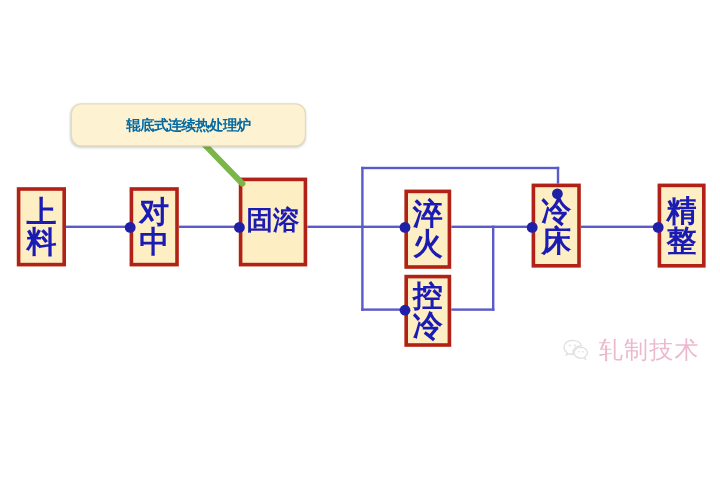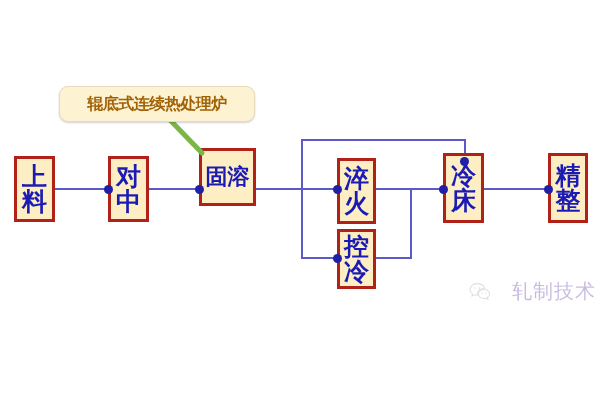--- a/index.html
+++ b/index.html
@@ -63,47 +63,46 @@
     box-sizing: border-box;
     background: #fdf3d2;
     border: 1px solid #e6dcbb;
     border-radius: 9px;
     box-shadow: 0 1px 2px rgba(0,0,0,0.18);
     display: flex;
     align-items: center;
     justify-content: center;
   }
   #callout .ctext {
-    color: #a16207;
+    color: #0369a1;
     font-weight: bold;
-    font-size: 16px;
+    font-size: 12px;
     white-space: nowrap;
     letter-spacing: -0.5px;
   }
   #leader {
     position: absolute;
     overflow: visible;
   }
 
   
   #watermark {
     position: absolute;
     display: flex;
     align-items: center;
     gap: 7px;
     opacity: 0.30;
     pointer-events: none;
   }
   #watermark .wmtext {
     font-size: 20px;
-    color: #4c1d95;
+    color: #be185d;
     font-family: Liberation Sans, sans-serif;
     white-space: nowrap;
     letter-spacing: 1px;
-    margin-left: 13px;
   }
   #watermark .wmicon {
     width: 24px;
     height: 24px;
     flex: 0 0 auto;
   }
 </style>
 </head>
 <body>
 
@@ -132,21 +131,21 @@
   <div class="node t2" style="left:14px; top:156px; width:41px; height:66px;">
     <span class="ln">上</span>
     <span class="ln">料</span>
   </div>
 
   <div class="node t2" style="left:108px; top:156px; width:41px; height:66px;">
     <span class="ln">对</span>
     <span class="ln">中</span>
   </div>
 
-  <div class="node t3" style="left:199px; top:148px; width:57px; height:58px;">
+  <div class="node t3" style="left:199px; top:148px; width:57px; height:74px;">
     <span class="ln">固溶</span>
   </div>
 
   <div class="node t2" style="left:337px; top:158px; width:39px; height:66px;">
     <span class="ln">淬</span>
     <span class="ln">火</span>
   </div>
 
   <div class="node t2" style="left:337px; top:229px; width:39px; height:60px;">
     <span class="ln">控</span>

